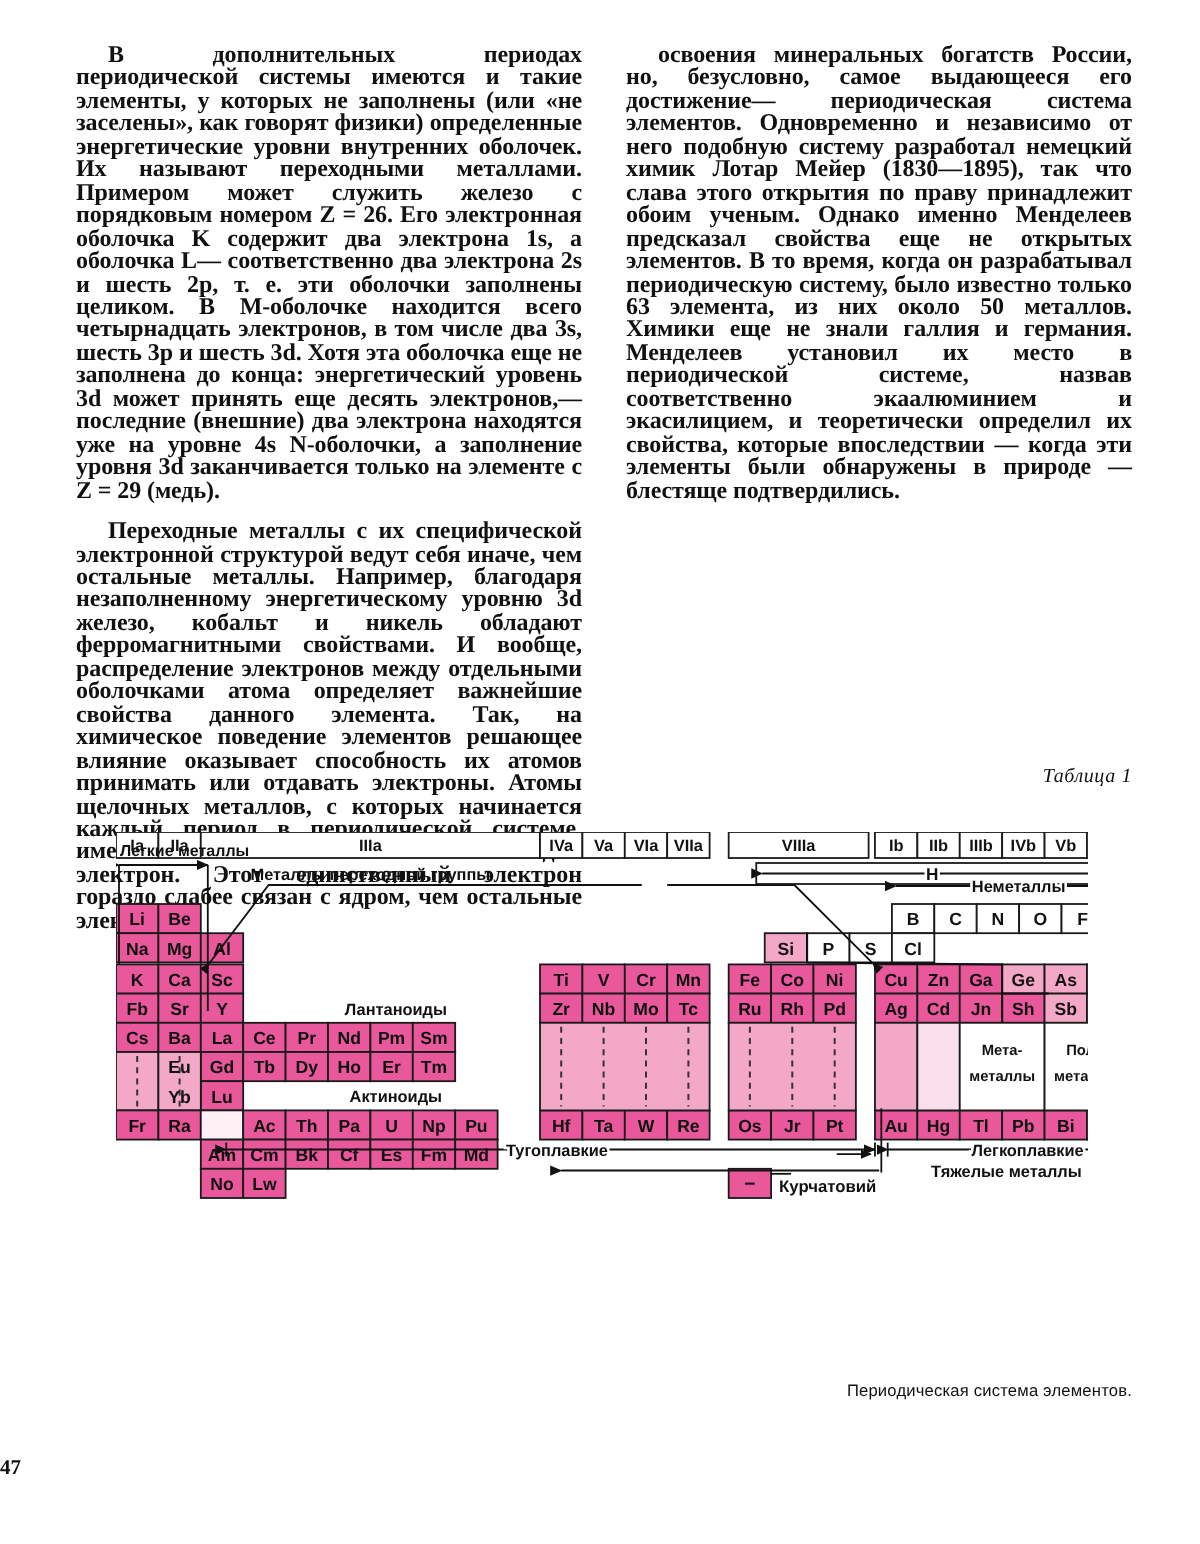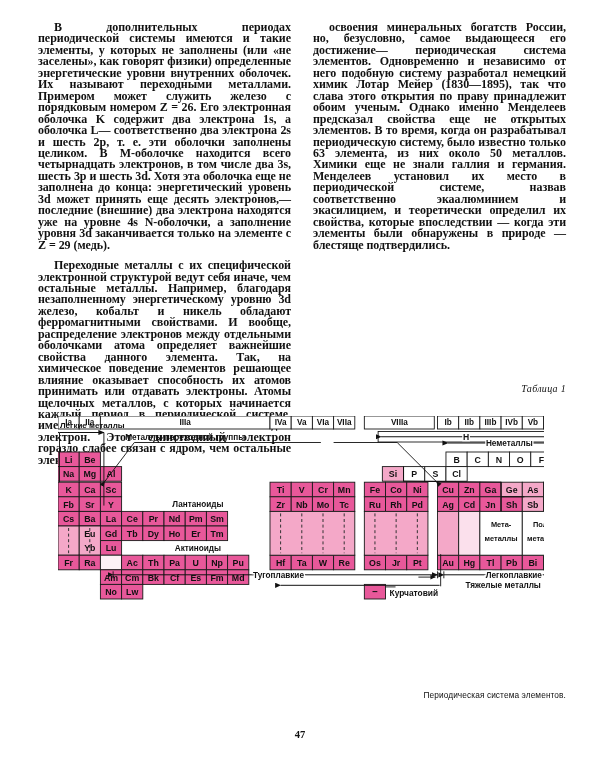--- a/index.html
+++ b/index.html
@@ -36,21 +36,21 @@
     position:absolute;right:34px;top:383px;
     font-size:10px;font-style:italic;font-family:"Liberation Serif",serif;
     letter-spacing:.3px;
   }
   .fig-caption{
     position:absolute;right:34px;top:690px;
     font-size:8.3px;font-family:"Liberation Sans",sans-serif;
     letter-spacing:.1px;
   }
   .pageno{
-    position:absolute;left:0;right:0;top:729px;text-align:center;
+    position:absolute;left:0;right:0;top:729px;
     font-size:10.5px;font-weight:700;font-family:"Liberation Serif",serif;
   }
 
   
   #ptable{
     position:absolute;left:58px;top:416px;width:486px;height:270px;
     font-family:"Liberation Sans", sans-serif;
   }
   #ptable svg{display:block;}
 </style>

